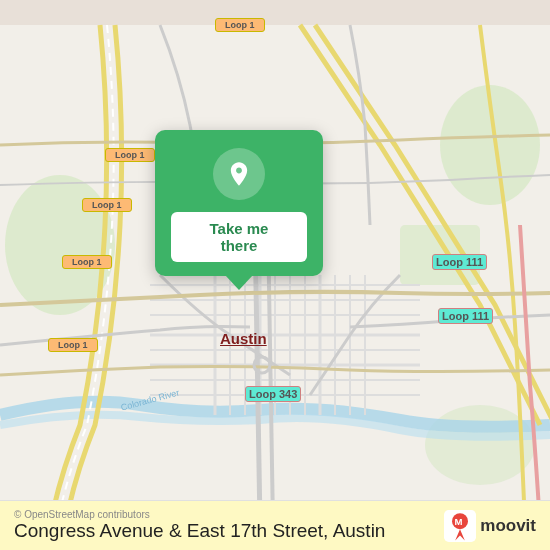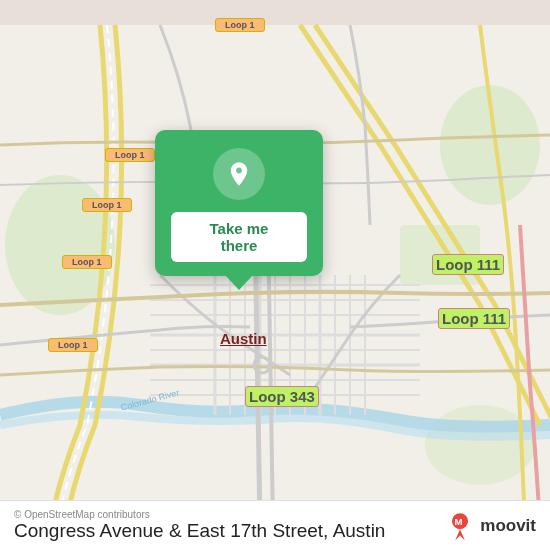--- a/index.html
+++ b/index.html
@@ -81,21 +81,21 @@
       cursor: pointer;
       width: 100%;
     }
 
     
     #bottom-bar {
       position: absolute;
       bottom: 0;
       left: 0;
       right: 0;
-      background: #ffffff;
+      background: #fef9c3;
       padding: 8px 14px;
       display: flex;
       align-items: center;
       justify-content: space-between;
       border-top: 1px solid #e0e0e0;
       z-index: 20;
     }
 
     #bottom-left {
       display: flex;
@@ -138,24 +138,24 @@
       border-radius: 3px;
       font-size: 9px;
       font-weight: bold;
       color: #555;
       padding: 1px 9px;
       z-index: 5;
     }
 
     .loop-label-pink {
       position: absolute;
-      background: #bef264;
+      background: #5eead4;
       border: 1.5px solid #d08080;
       border-radius: 3px;
-      font-size: 15px;
+      font-size: 11px;
       font-weight: bold;
       color: #555;
       padding: 1px 3px;
       z-index: 5;
     }
 
     #austin-label {
       position: absolute;
       font-size: 15px;
       font-weight: bold;

